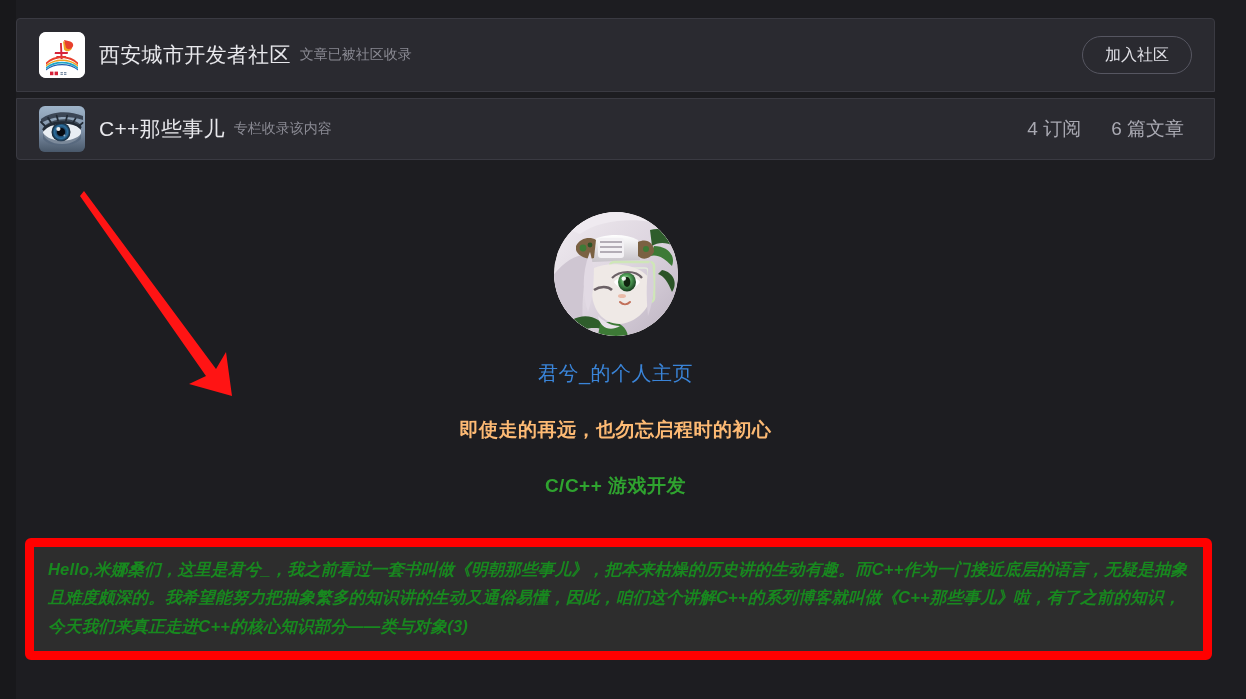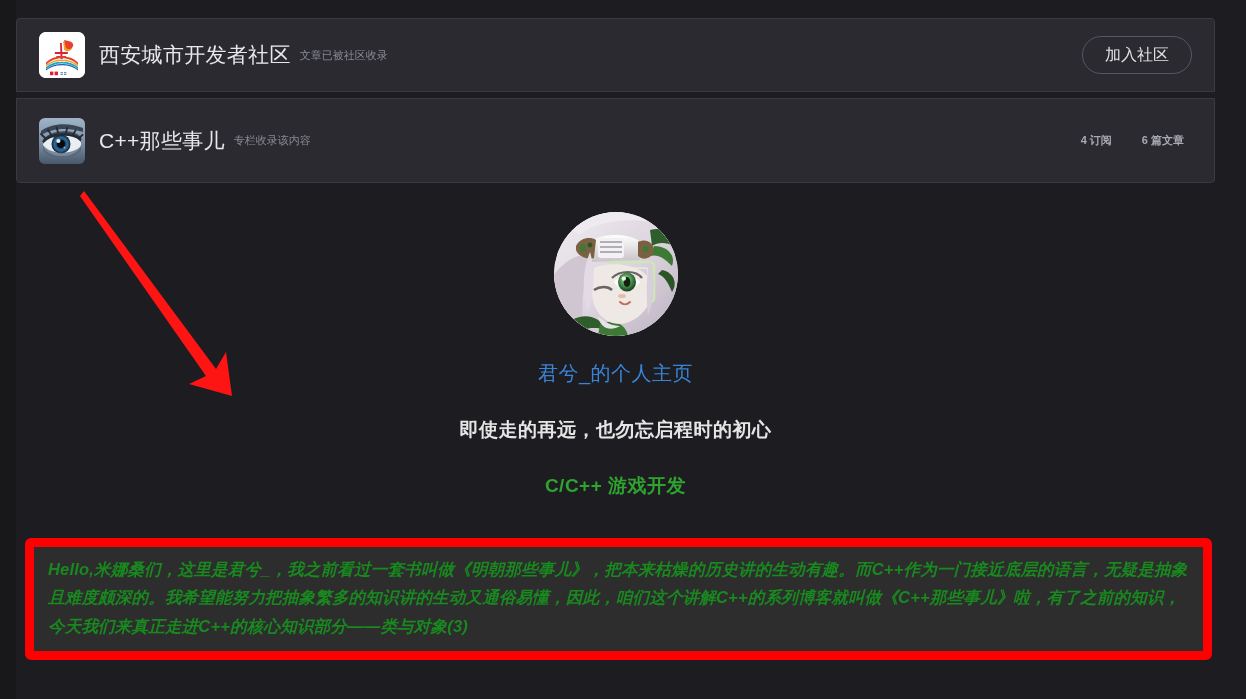--- a/index.html
+++ b/index.html
@@ -45,21 +45,21 @@
     display: flex;
     align-items: center;
   }
   .card.community {
     top: 18px;
     height: 74px;
     border-radius: 4px 4px 0 0;
   }
   .card.column {
     top: 98px;
-    height: 85px;
+    height: 62px;
     border-radius: 0 0 4px 4px;
   }
 
   .card-avatar {
     width: 46px;
     height: 46px;
     margin-left: 22px;
     border-radius: 7px;
     flex: 0 0 auto;
     overflow: hidden;
@@ -80,32 +80,31 @@
 
   .card-title {
     margin-left: 14px;
     font-size: 21px;
     color: #e8e8ec;
     letter-spacing: .3px;
     white-space: nowrap;
   }
   .card-sub {
     margin-left: 9px;
-    font-size: 11px;
+    font-size: 14px;
     color: #8a8a93;
     white-space: nowrap;
   }
   .card-spacer { flex: 1 1 auto; }
 
   .meta {
-    font-size: 11px;
+    font-size: 19px;
     color: #a9a9b2;
     margin-right: 30px;
     white-space: nowrap;
-    font-weight: bold;
   }
 
   .pill-btn {
     margin-right: 22px;
     height: 38px;
     padding: 0 22px;
     border: 1px solid #565661;
     border-radius: 19px;
     background: transparent;
     color: #e2e2e8;
@@ -144,21 +143,21 @@
     font-size: 20px;
     color: #3a84d8;
     text-decoration: none;
     letter-spacing: .5px;
   }
 
   .slogan {
     margin-top: 30px;
     font-size: 19px;
     font-weight: bold;
-    color: #e5e5e5;
+    color: #fdba74;
     letter-spacing: .5px;
   }
 
   .tagline {
     margin-top: 30px;
     font-size: 19px;
     font-weight: bold;
     color: #2fa32f;
     letter-spacing: .5px;
   }

